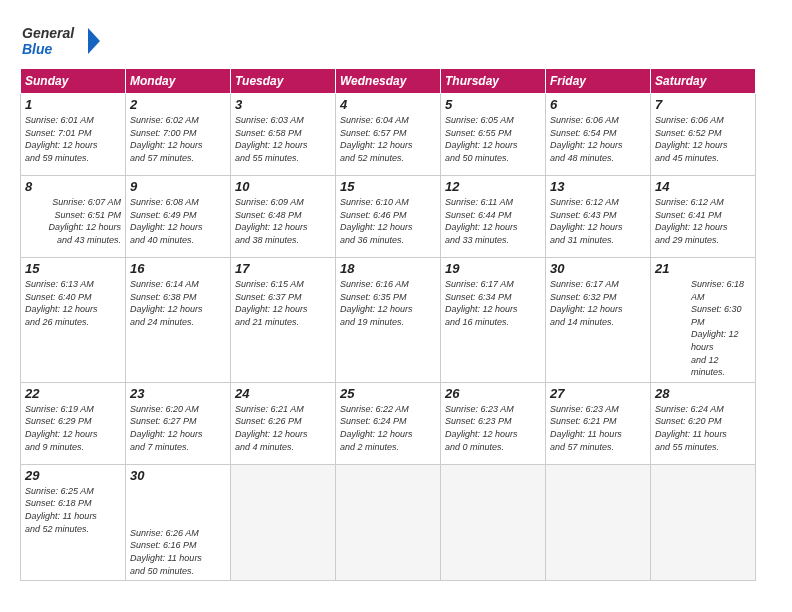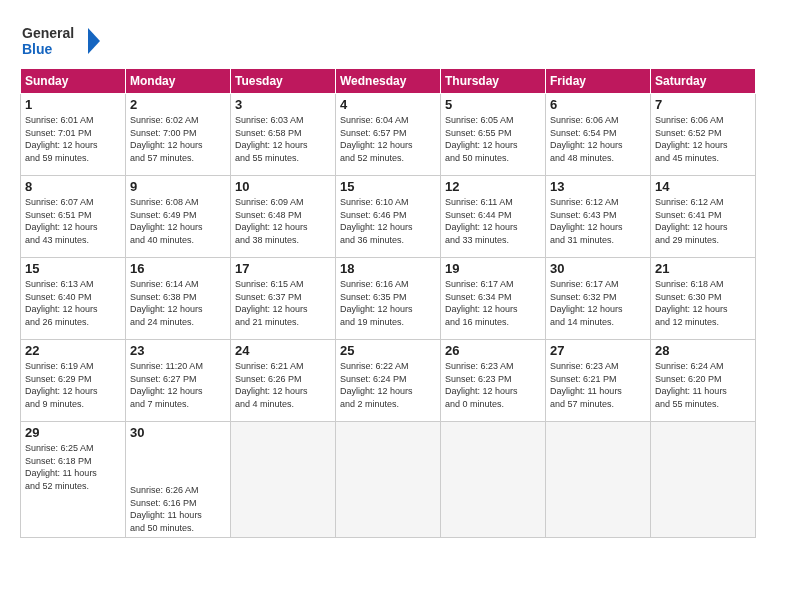--- a/index.html
+++ b/index.html
@@ -8,20 +8,21 @@
       background: #fff;
       width: 792px;
       height: 612px;
       overflow: hidden;
     }
     .page {
       width: 792px;
       height: 612px;
       padding: 18px 36px 10px 20px;
       background: #fff;
+      font-style: italic;
     }
     .header {
       display: flex;
       justify-content: space-between;
       align-items: flex-start;
       margin-bottom: 8px;
     }
     .logo {
       display: flex;
       align-items: center;
@@ -158,21 +159,21 @@
             <span class="day-number">7</span>
             <div class="cell-text" style="white-space: pre-line;">Sunrise: 6:06 AM
 Sunset: 6:52 PM
 Daylight: 12 hours
 and 45 minutes.</div>
           </td>
         </tr>
         <tr>
           <td>
             <span class="day-number">8</span>
-            <div class="cell-text" style="white-space: pre-line;">Sunrise: 6:07 AM
+            <div class="cell-text" style="white-space: pre-line; text-align: right;">Sunrise: 6:07 AM
 Sunset: 6:51 PM
 Daylight: 12 hours
 and 43 minutes.</div>
           </td>
           <td>
             <span class="day-number">9</span>
             <div class="cell-text" style="white-space: pre-line;">Sunrise: 6:08 AM
 Sunset: 6:49 PM
 Daylight: 12 hours
 and 40 minutes.</div>
@@ -251,37 +252,37 @@
           </td>
           <td>
             <span class="day-number">30</span>
             <div class="cell-text" style="white-space: pre-line;">Sunrise: 6:17 AM
 Sunset: 6:32 PM
 Daylight: 12 hours
 and 14 minutes.</div>
           </td>
           <td>
             <span class="day-number">21</span>
-            <div class="cell-text" style="white-space: pre-line;">Sunrise: 6:18 AM
+            <div class="cell-text" style="white-space: pre-line; margin-left: 36px;">Sunrise: 6:18 AM
 Sunset: 6:30 PM
 Daylight: 12 hours
 and 12 minutes.</div>
           </td>
         </tr>
         <tr>
           <td>
             <span class="day-number">22</span>
             <div class="cell-text" style="white-space: pre-line;">Sunrise: 6:19 AM
 Sunset: 6:29 PM
 Daylight: 12 hours
 and 9 minutes.</div>
           </td>
           <td>
             <span class="day-number">23</span>
-            <div class="cell-text" style="white-space: pre-line;">Sunrise: 11:20 AM
+            <div class="cell-text" style="white-space: pre-line;">Sunrise: 6:20 AM
 Sunset: 6:27 PM
 Daylight: 12 hours
 and 7 minutes.</div>
           </td>
           <td>
             <span class="day-number">24</span>
             <div class="cell-text" style="white-space: pre-line;">Sunrise: 6:21 AM
 Sunset: 6:26 PM
 Daylight: 12 hours
 and 4 minutes.</div>

